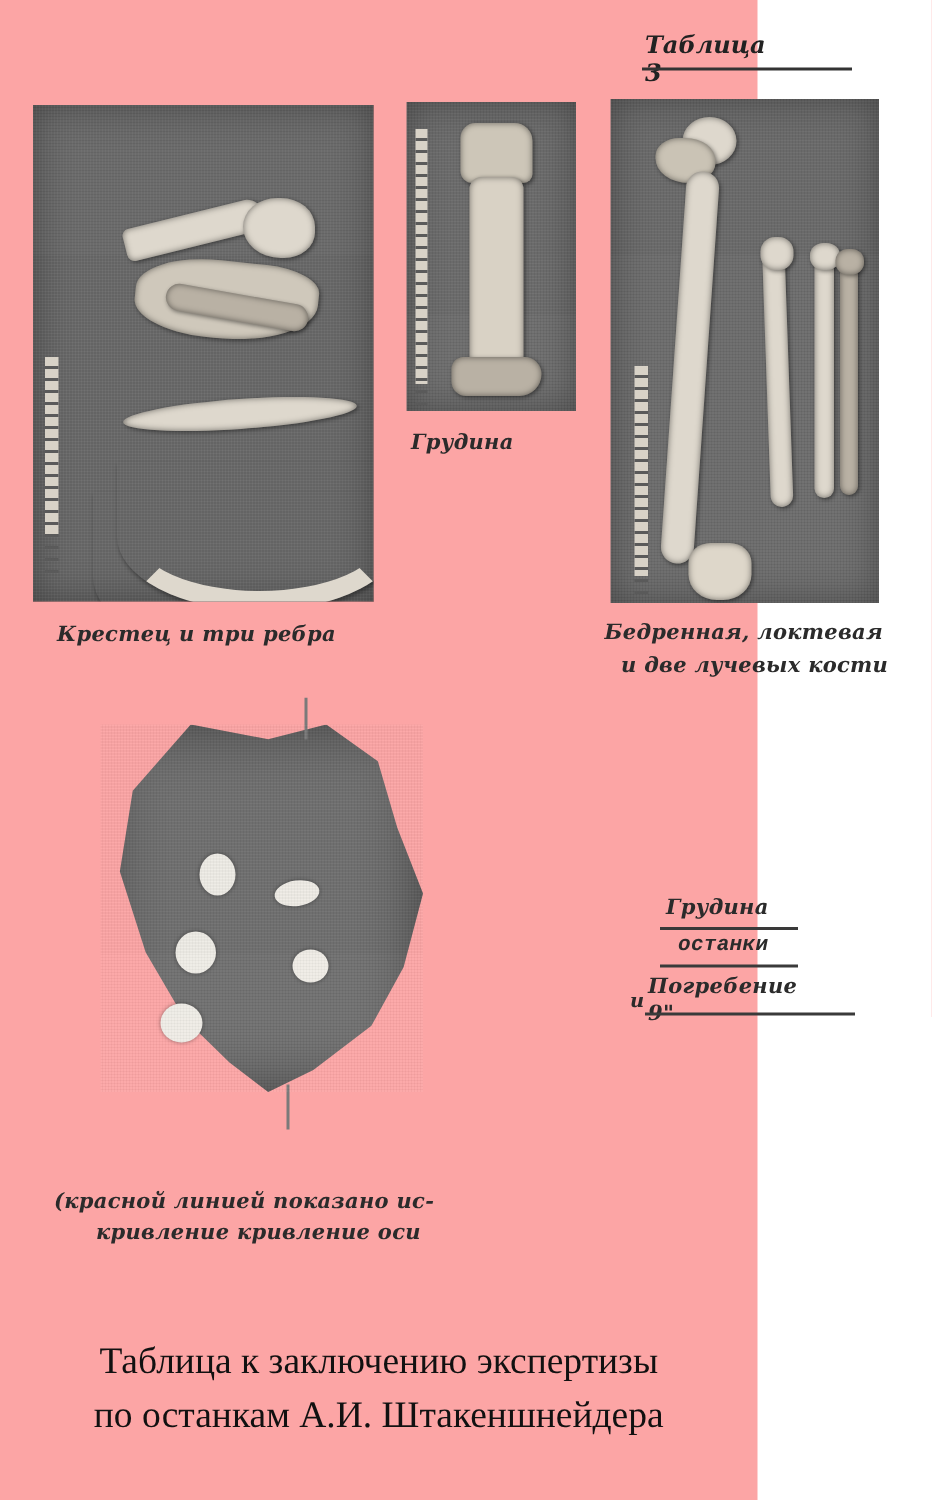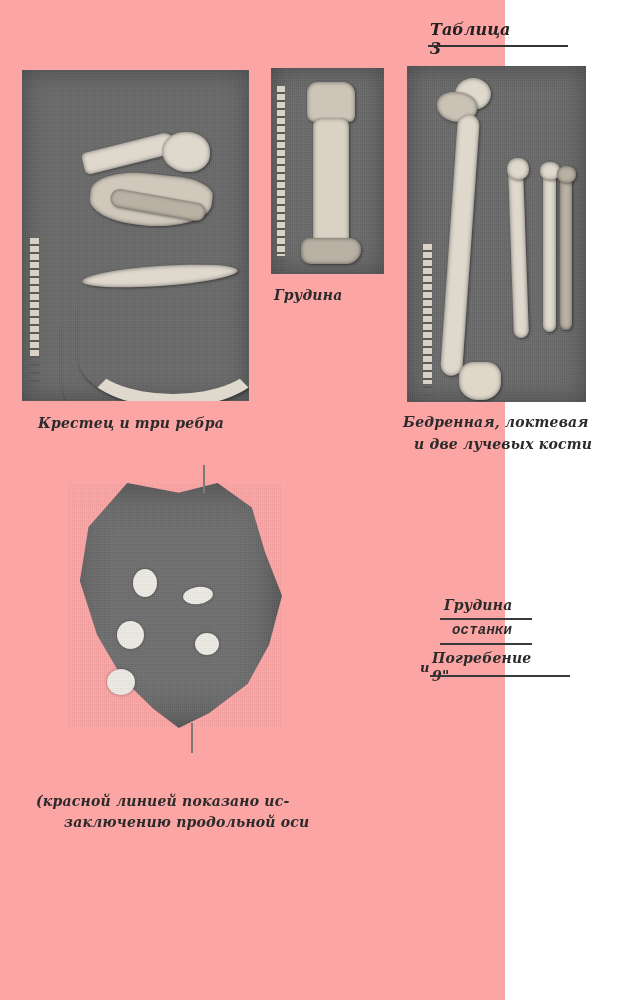--- a/index.html
+++ b/index.html
@@ -276,24 +276,28 @@
 
     <div class="foramen" style="left:78px; top:104px; width:24px; height:28px;"></div>
     <div class="foramen" style="left:128px; top:122px; width:30px; height:17px; transform:rotate(-8deg);"></div>
     <div class="foramen" style="left:62px; top:156px; width:27px; height:28px;"></div>
     <div class="foramen" style="left:140px; top:168px; width:24px; height:22px;"></div>
     <div class="foramen" style="left:52px; top:204px; width:28px; height:26px;"></div>
     <div class="grain" style="left:12px; top:18px; width:215px; height:245px;"></div>
   </div>
 
   <div class="caption hand" style="left:36px; top:793px; width:360px;font-style:italic;">(красной линией показано ис-</div>
-  <div class="caption hand" style="left:64px; top:814px; width:340px;">заключению продольной оси</div>
+  <div class="caption hand" style="left:64px; top:814px; width:340px;">кривление кривление оси</div>
 
   <div class="caption hand" style="left:444px; top:597px;">Грудина</div>
   <div class="underline-2" style="left:440px; top:618px; width:92px;"></div>
   <div class="caption hand" style="left:452px; top:622px;font-family:Liberation Mono, monospace;">останки</div>
   <div class="underline-2" style="left:440px; top:643px; width:92px;"></div>
   <div class="caption hand small" style="left:420px; top:660px;">и</div>
   <div class="caption hand" style="left:432px; top:650px;">Погребение 9"</div>
   <div class="underline-2" style="left:430px; top:675px; width:140px;"></div>
 
+  <div class="doc-title">
+    <div>Таблица к заключению экспертизы</div>
+    <div>по останкам А.И. Штакеншнейдера</div>
+  </div>
 
 </div>
 
 </body></html>

